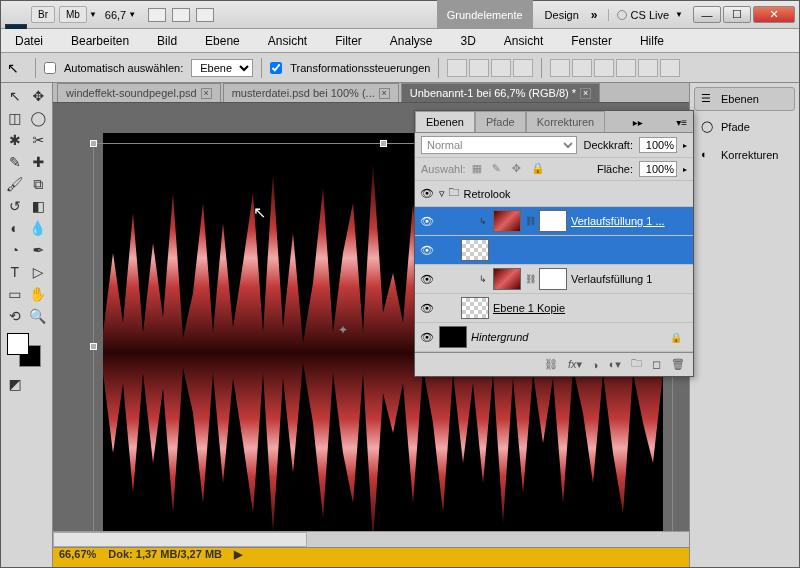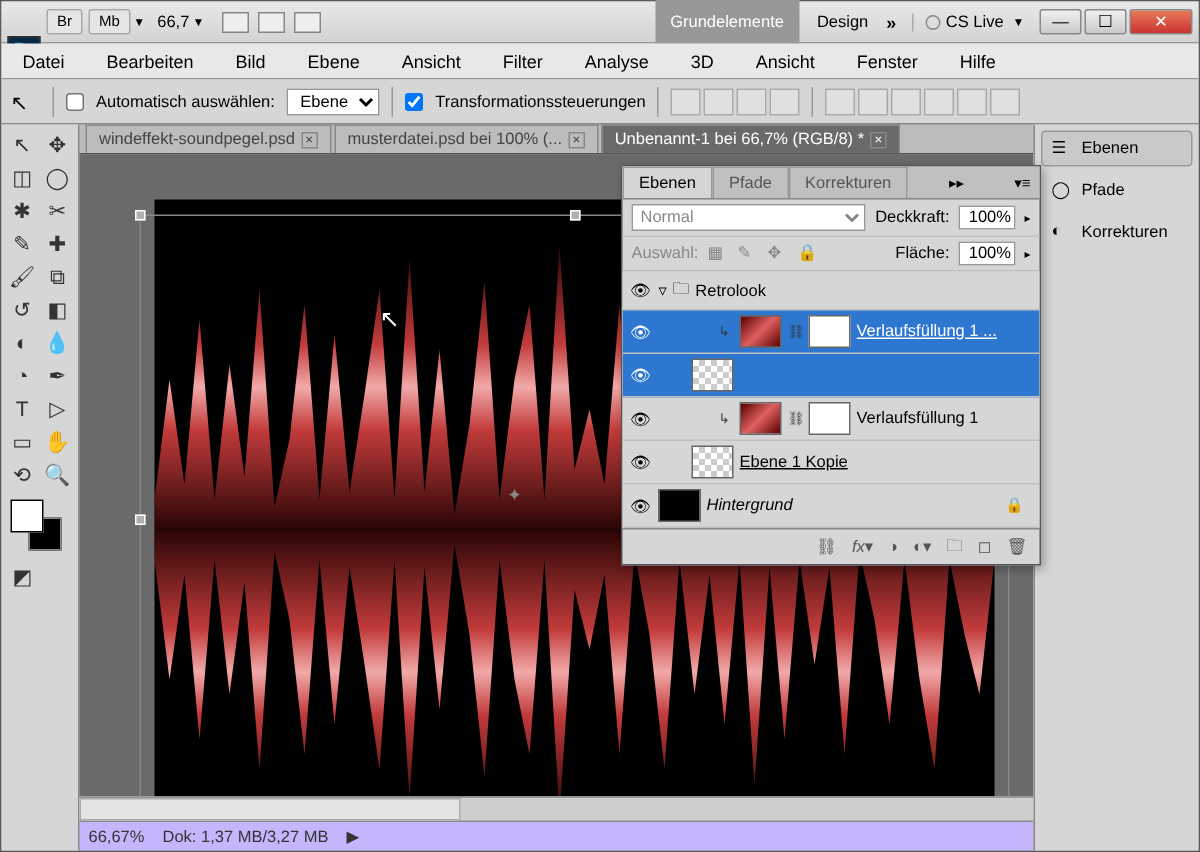--- a/index.html
+++ b/index.html
@@ -45,21 +45,21 @@
 .tabs .tab .x { font-size:9px; border:1px solid #888; width:11px; height:11px; display:flex; align-items:center; justify-content:center; }
 .canvas-area { flex:1; position:relative; overflow:hidden; }
 .artboard { position:absolute; left:50px; top:30px; width:560px; height:440px; background:#000; }
 .handles { position:absolute; left:40px; top:40px; width:580px; height:405px; border:1px solid #888; pointer-events:none; }
 .handles .h { width:7px; height:7px; background:#b0b0b0; border:1px solid #fff; position:absolute; }
 .h.tl{top:-4px;left:-4px}.h.tm{top:-4px;left:50%;margin-left:-3px}.h.tr{top:-4px;right:-4px}
 .h.ml{top:50%;left:-4px;margin-top:-3px}.h.mr{top:50%;right:-4px;margin-top:-3px}
 .cursor { position:absolute; left:200px; top:100px; color:#fff; font-size:16px; pointer-events:none; }
 .target { position:absolute; left:285px; top:220px; color:#888; font-size:12px; pointer-events:none; }
 .wave { position:absolute; left:0; top:0; width:100%; height:100%; }
-.statusbar { height:20px; background:#c4b5fd; display:flex; align-items:center; padding:0 6px; font-size:11px; color:#333; gap:12px; border-top:1px solid #888; }
+.statusbar { height:20px; background:#eab308; display:flex; padding:0 6px; font-size:11px; color:#333; gap:12px; border-top:1px solid #888;font-weight:bold; }
 .scrollbar { height:16px; background:#cecece; border-top:1px solid #999; position:relative; }
 .scrollbar .thumb { position:absolute; left:0; width:40%; height:100%; background:#e4e4e4; border:1px solid #aaa; }
 .right { width:110px; background:#d6d6d6; border-left:1px solid #888; padding:4px; }
 .right .pbtn { display:flex; align-items:center; gap:6px; padding:4px 6px; margin-bottom:4px; font-size:11px; border:1px solid transparent; border-radius:3px; }
 .right .pbtn.active { background:#c9c9c9; border:1px solid #999; }
 .right .pbtn .ico { width:14px; height:14px; display:inline-block; }
 
 .panel { position:absolute; left:414px; top:110px; width:280px; background:#d6d6d6; border:1px solid #555; box-shadow:2px 2px 6px rgba(0,0,0,.3); }
 .panel .ptabs { height:22px; background:#c0c0c0; display:flex; align-items:flex-end; border-bottom:1px solid #888; }
 .panel .ptabs .pt { padding:4px 10px; font-size:11px; border:1px solid #999; border-bottom:none; background:#c0c0c0; color:#555; }

